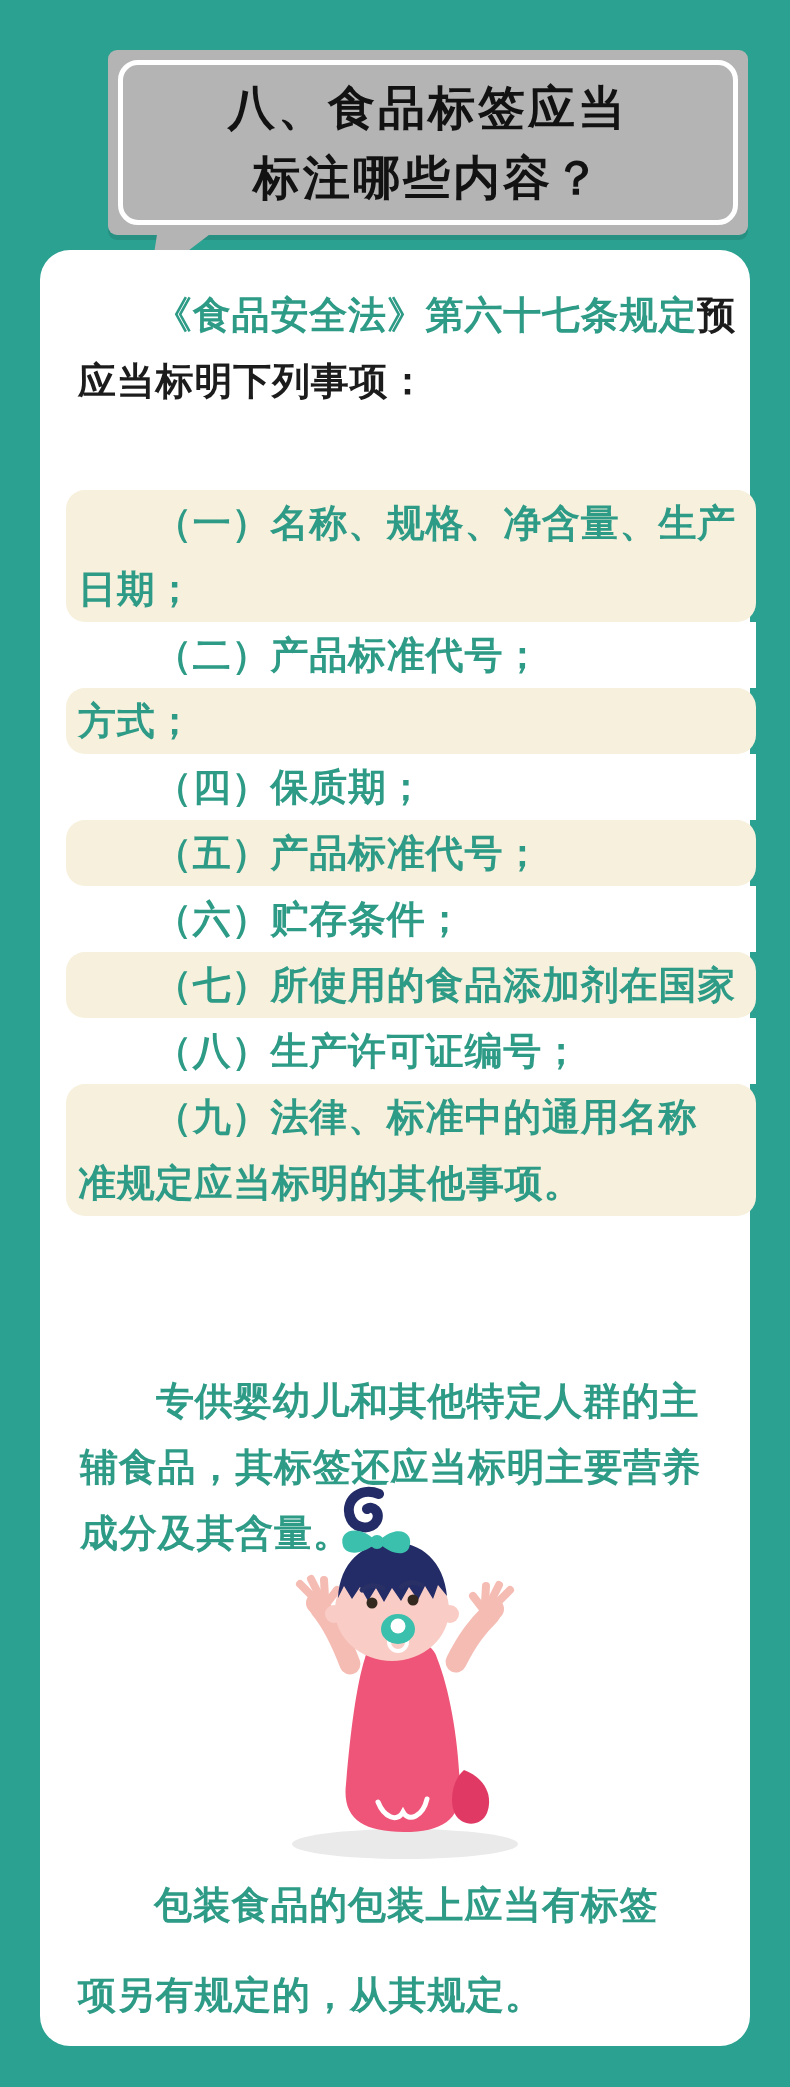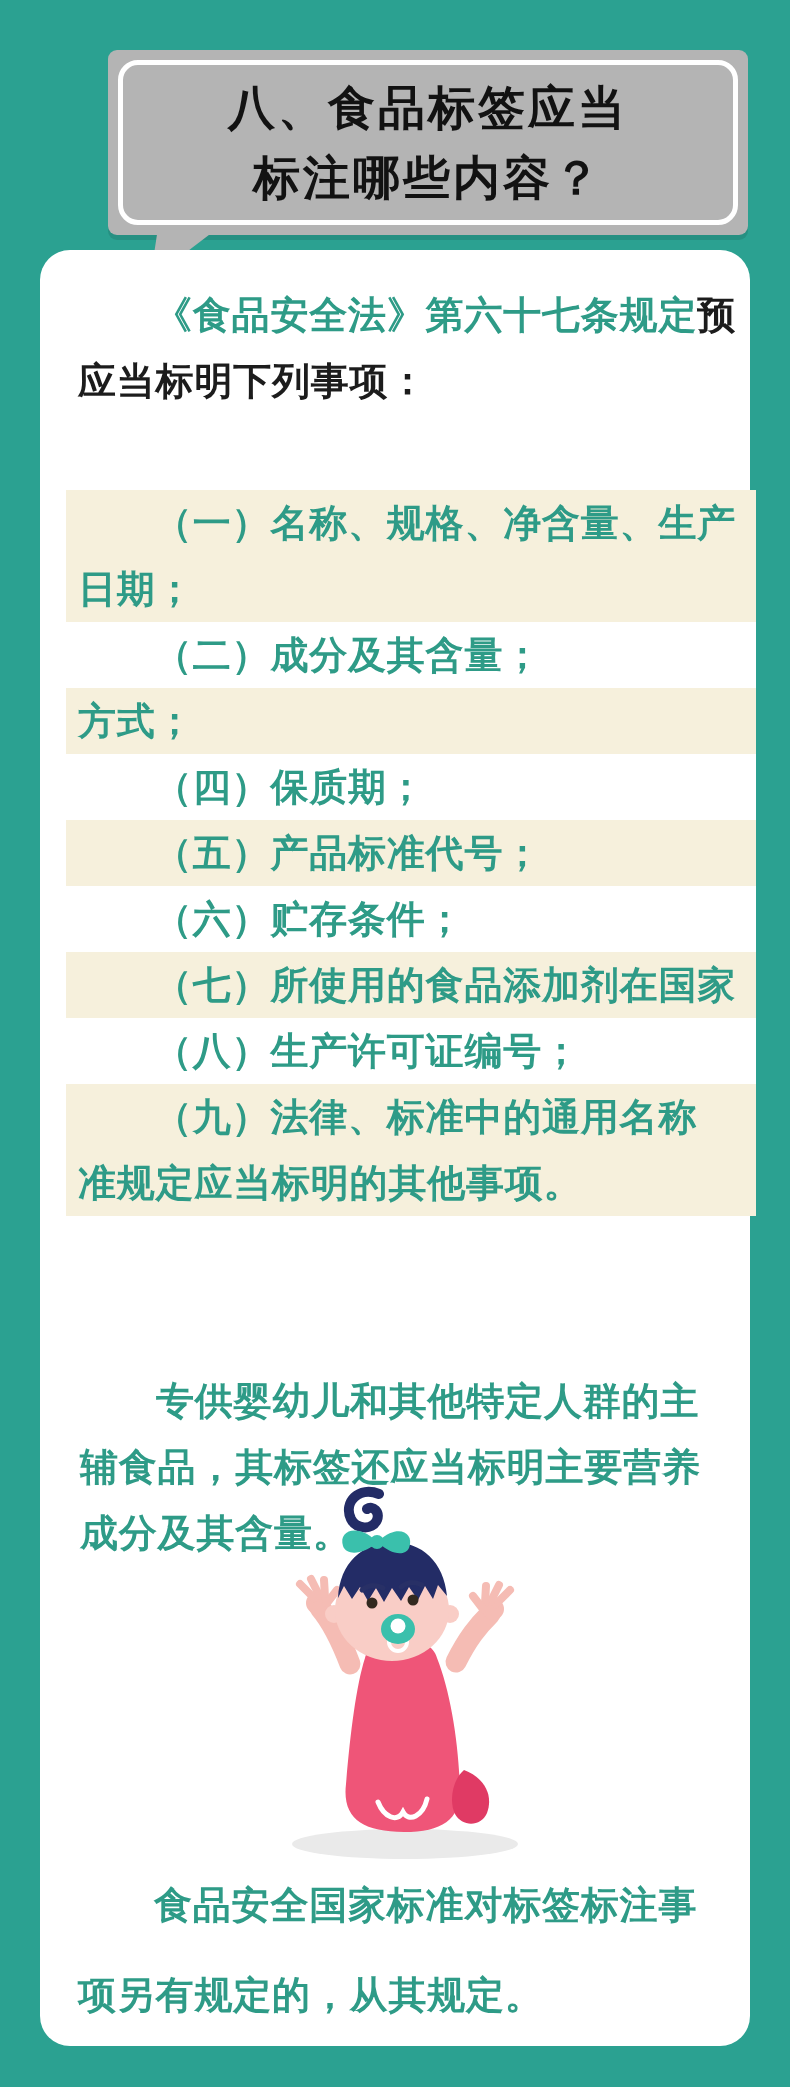--- a/index.html
+++ b/index.html
@@ -50,21 +50,21 @@
     background:var(--card_bg);border-radius:30px;
   }
   .txt{font-size:38px;font-weight:800;letter-spacing:0.8px;margin-left:16px;}
   .line{white-space:nowrap;line-height:66px;height:66px;}
   .indent{text-indent:2em;}
   .teal{color:var(--teal_text);}
   .black{color:var(--black_text);}
   .intro{position:absolute;left:22px;top:32px;width:666px;color:var(--black_text);}
   .bands{position:absolute;left:10px;top:240px;width:690px;}
   .band{width:100%;padding:0 12px;box-sizing:border-box;color:var(--teal_text);}
-  .band.cream{background:var(--cream_band);}
+  .band.cream{background:var(--cream_band);border-radius:19px;}
   .band.white{background:var(--card_bg);}
   .para2{position:absolute;left:24px;top:1118px;width:666px;color:var(--teal_text);}
   .para3{position:absolute;left:22px;top:1610px;width:666px;color:var(--teal_text);}
   .para3 .line{line-height:90px;height:90px;}
   .baby{position:absolute;left:240px;top:1236px;width:250px;height:375px;}
 </style>
 </head>
 <body>
 
 <div class="page">
@@ -85,21 +85,21 @@
       <div class="line indent"><span class="teal">《食品安全法》第六十七条规定</span><span class="black">预</span></div>
       <div class="line black">应当标明下列事项：</div>
     </div>
 
     <div class="bands txt">
       <div class="band cream">
         <div class="line indent">（一）名称、规格、净含量、生产</div>
         <div class="line">日期；</div>
       </div>
       <div class="band white">
-        <div class="line indent">（二）成分及其含量；</div>
+        <div class="line indent">（二）产品标准代号；</div>
       </div>
       <div class="band cream">
         <div class="line">方式；</div>
       </div>
       <div class="band white">
         <div class="line indent">（四）保质期；</div>
       </div>
       <div class="band cream">
         <div class="line indent">（五）产品标准代号；</div>
       </div>
@@ -166,18 +166,18 @@
 
       <circle cx="92" cy="117" r="5.5" fill="#33291F"></circle>
       <circle cx="133" cy="114" r="5.5" fill="#33291F"></circle>
 
       <circle cx="118" cy="156" r="9" stroke="#FFFFFF" stroke-width="4" fill="none"></circle>
       <ellipse cx="118" cy="143" rx="17" ry="15" fill="#3AC0AC"></ellipse>
       <circle cx="118" cy="140" r="7.5" fill="#FFFFFF"></circle>
     </svg>
 
     <div class="para3 txt">
-      <div class="line indent">食品安全国家标准对标签标注事</div>
+      <div class="line indent">包装食品的包装上应当有标签</div>
       <div class="line">项另有规定的，从其规定。</div>
     </div>
 
   </div>
 </div>
 
 </body></html>

